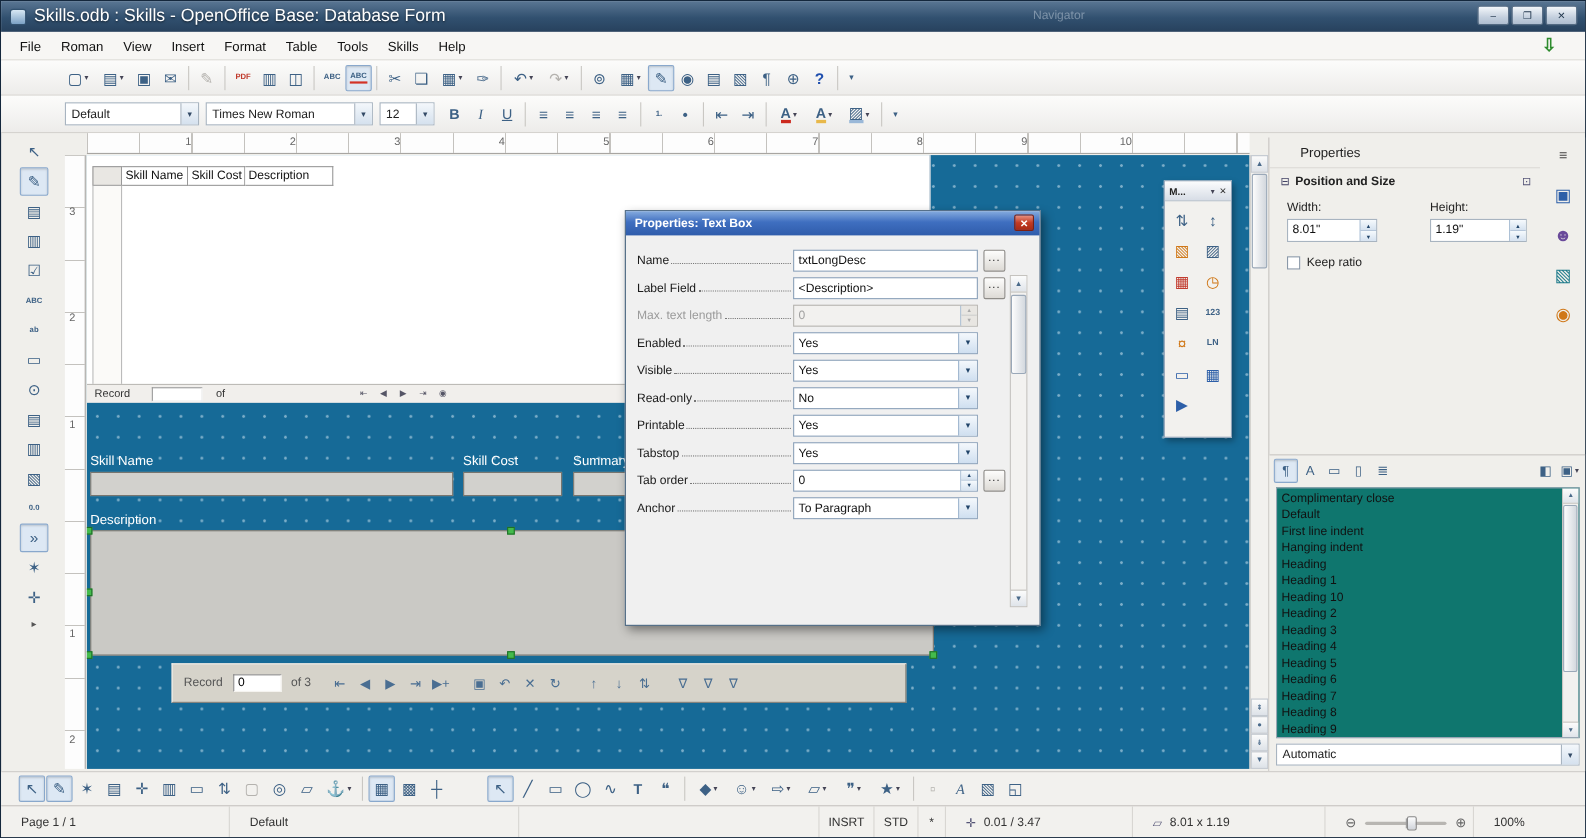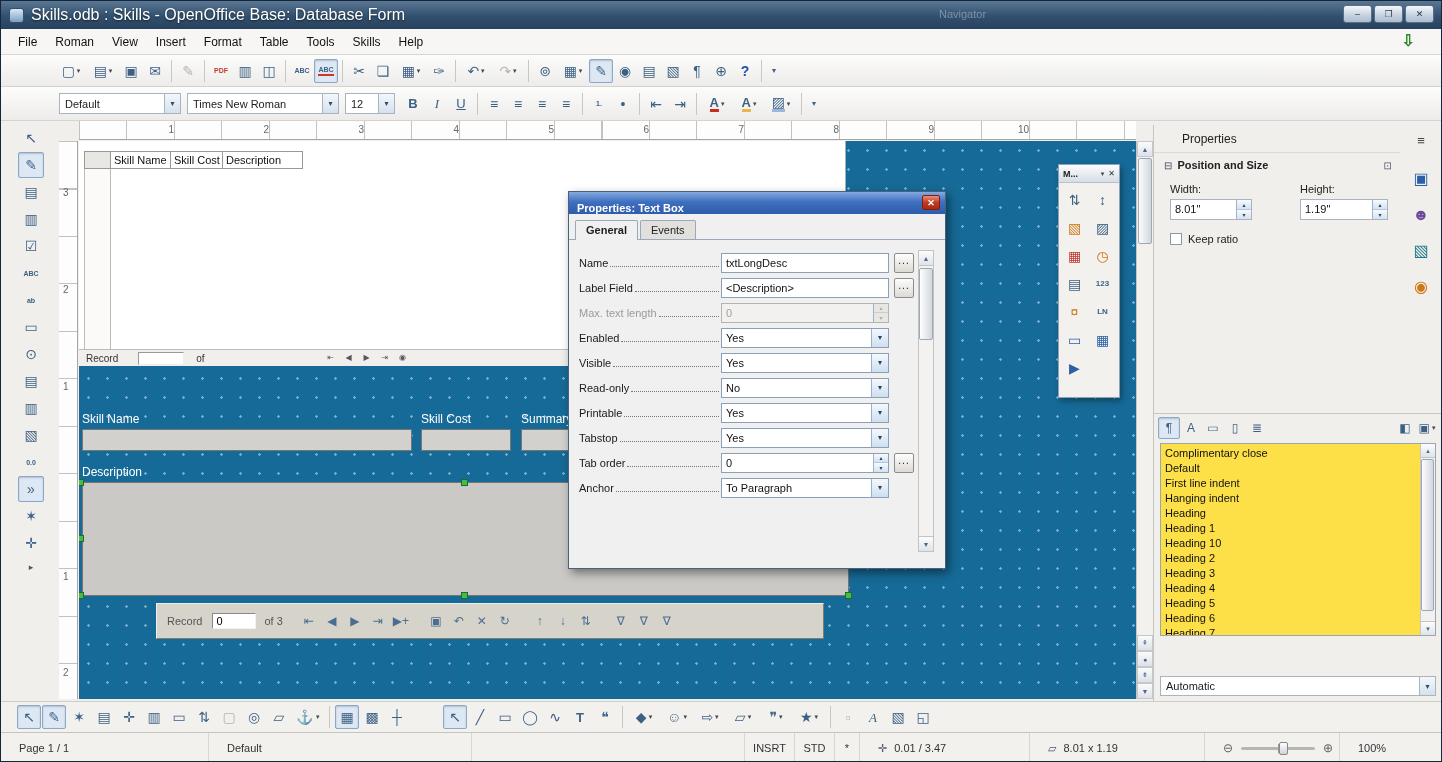--- a/index.html
+++ b/index.html
@@ -104,21 +104,21 @@
 
 
 .vscroll{position:absolute;left:1135px;top:140px;width:17px;height:558px;background:#f2f1ee;border-left:1px solid #c8c6c2}
 .vs-btn{position:absolute;left:0;width:16px;height:16px;display:flex;align-items:center;justify-content:center;font-size:7px;color:#4a6a8a;background:linear-gradient(#fbfbfb,#dde2e8);border:1px solid #c2c8d0}
 .vs-up{top:0}
 .vs-prev{bottom:48px}.vs-dot{bottom:32px}.vs-next{bottom:16px}.vs-down{bottom:0}
 .vs-thumb{position:absolute;left:1px;top:17px;width:14px;height:86px;background:linear-gradient(to right,#fcfcfc,#d2d7dd);border:1px solid #9aa8b8;border-radius:2px}
 
 
 .dialog{position:absolute;left:567px;top:190px;width:378px;height:378px;background:#f0f0f0;border:1px solid #46637e;box-shadow:3px 4px 9px rgba(0,0,0,.45);z-index:60}
-.dlg-title{height:22px;background:linear-gradient(#85abde,#3f6fc0 45%,#2f5cab);display:flex;align-items:flex-end;color:#fff;font-size:11px;font-weight:bold;padding-left:8px;position:relative}
+.dlg-title{height:22px;background:linear-gradient(#85abde,#3f6fc0 45%,#2f5cab);display:flex;align-items:center;color:#fff;font-size:11px;font-weight:bold;padding-left:8px;position:relative}
 .dlg-close{position:absolute;right:5px;top:3px;width:18px;height:15px;background:linear-gradient(#e89080,#c33a22 50%,#a82a15);border:1px solid #7e1f10;border-radius:2px;color:#fff;font-size:9px;display:flex;align-items:center;justify-content:center}
 .dlg-tabs{height:26px;display:flex;align-items:flex-end;padding-left:6px;border-bottom:1px solid #9aa8b8;background:#f0f0f0}
 .dtab{font-size:11px;padding:3px 10px;border:1px solid #9aa8b8;border-bottom:none;background:#e2e0dc;border-radius:2px 2px 0 0;margin-right:2px;color:#222}
 .dtab.active{background:#f0f0f0;font-weight:bold;position:relative;top:1px;padding-bottom:4px}
 .dlg-body{position:relative;padding-top:10px}
 .prow{display:flex;align-items:center;height:25px;padding-left:10px}
 .plab{width:142px;display:flex;align-items:baseline;font-size:11px;color:#1a1a1a;flex:none}
 .plab i{flex:1;border-bottom:1px dotted #777;height:9px;margin:0 2px;font-style:normal}
 .pctl{width:168px;height:20px;background:#fff;border:1px solid #8aa0b8;display:flex;align-items:stretch;flex:none}
 .pctl .val{flex:1;font-size:11px;padding:3px 4px;white-space:nowrap;overflow:hidden;color:#111}
@@ -169,21 +169,21 @@
 .sb-check{width:12px;height:12px;border:1px solid #8a98a8;background:#fff;margin-right:6px}
 .sb-tabs{position:absolute;right:0;top:0;width:44px;height:288px;display:flex;flex-direction:column;align-items:center}
 .sb-menu{margin:8px 0 16px;font-size:13px;color:#444}
 .sb-tabs .tbi{width:32px;height:30px;font-size:16px;margin-bottom:6px}
 
 
 .sp{position:absolute;left:0;top:288px;width:290px;height:288px;border-top:1px solid #c8c6c2;background:#f0efeb}
 .sp-toolbar{position:absolute;left:4px;top:2px;right:6px;height:24px;display:flex;align-items:center}
 .sp-toolbar .tbi{width:22px;height:22px;font-size:12px}
 .sp-right{margin-left:auto;display:flex}
-.sp-list{position:absolute;left:6px;top:29px;width:276px;height:193px;background:#fde047;border:1px solid #98a6b4;overflow:hidden}
+.sp-list{position:absolute;left:6px;top:29px;width:276px;height:228px;background:#0f766e;border:1px solid #98a6b4;overflow:hidden}
 .sp-items{position:absolute;left:0;top:0;right:15px;bottom:0;padding-top:2px}
 .sli{height:15px;font-size:11px;line-height:15px;padding-left:4px;color:#111;white-space:nowrap}
 .sp-scroll{position:absolute;right:0;top:0;width:15px;height:100%;background:#f2f1ef;border-left:1px solid #c8c6c2}
 .sp-scroll .sa{position:absolute;left:0;right:0;height:14px;display:flex;align-items:center;justify-content:center;font-size:6px;color:#4a6a8a;background:linear-gradient(#fcfcfc,#dfe4ea)}
 .sp-scroll .sa.up{top:0;border-bottom:1px solid #c8c6c2}
 .sp-scroll .sa.down{bottom:0;border-top:1px solid #c8c6c2}
 .sp-thumb{position:absolute;left:0;top:15px;width:13px;height:152px;background:linear-gradient(to right,#fdfdfd,#d3d8de);border:1px solid #9aa8b8;border-radius:2px}
 .sp-combo{position:absolute;left:6px;top:262px;width:276px;height:20px;margin:0}
 
 
@@ -615,24 +615,20 @@
     <span class="vs-btn vs-prev">⇞</span>
     <span class="vs-btn vs-dot">●</span>
     <span class="vs-btn vs-next">⇟</span>
     <span class="vs-btn vs-down">▼</span>
   </div>
 
   <div class="dialog">
     <div class="dlg-title">
       <span>Properties: Text Box</span>
       <span class="dlg-close">✕</span>
-    </div>
-    <div class="dlg-tabs">
-      <span class="dtab active">General</span>
-      <span class="dtab">Events</span>
     </div>
     <div class="dlg-body">
 
         <div class="prow" data-ctl="input ellipsis">
           <span class="plab">
             <span>Name</span>
             <i></i>
           </span>
           <span class="pctl">
             <span class="val">txtLongDesc</span>

